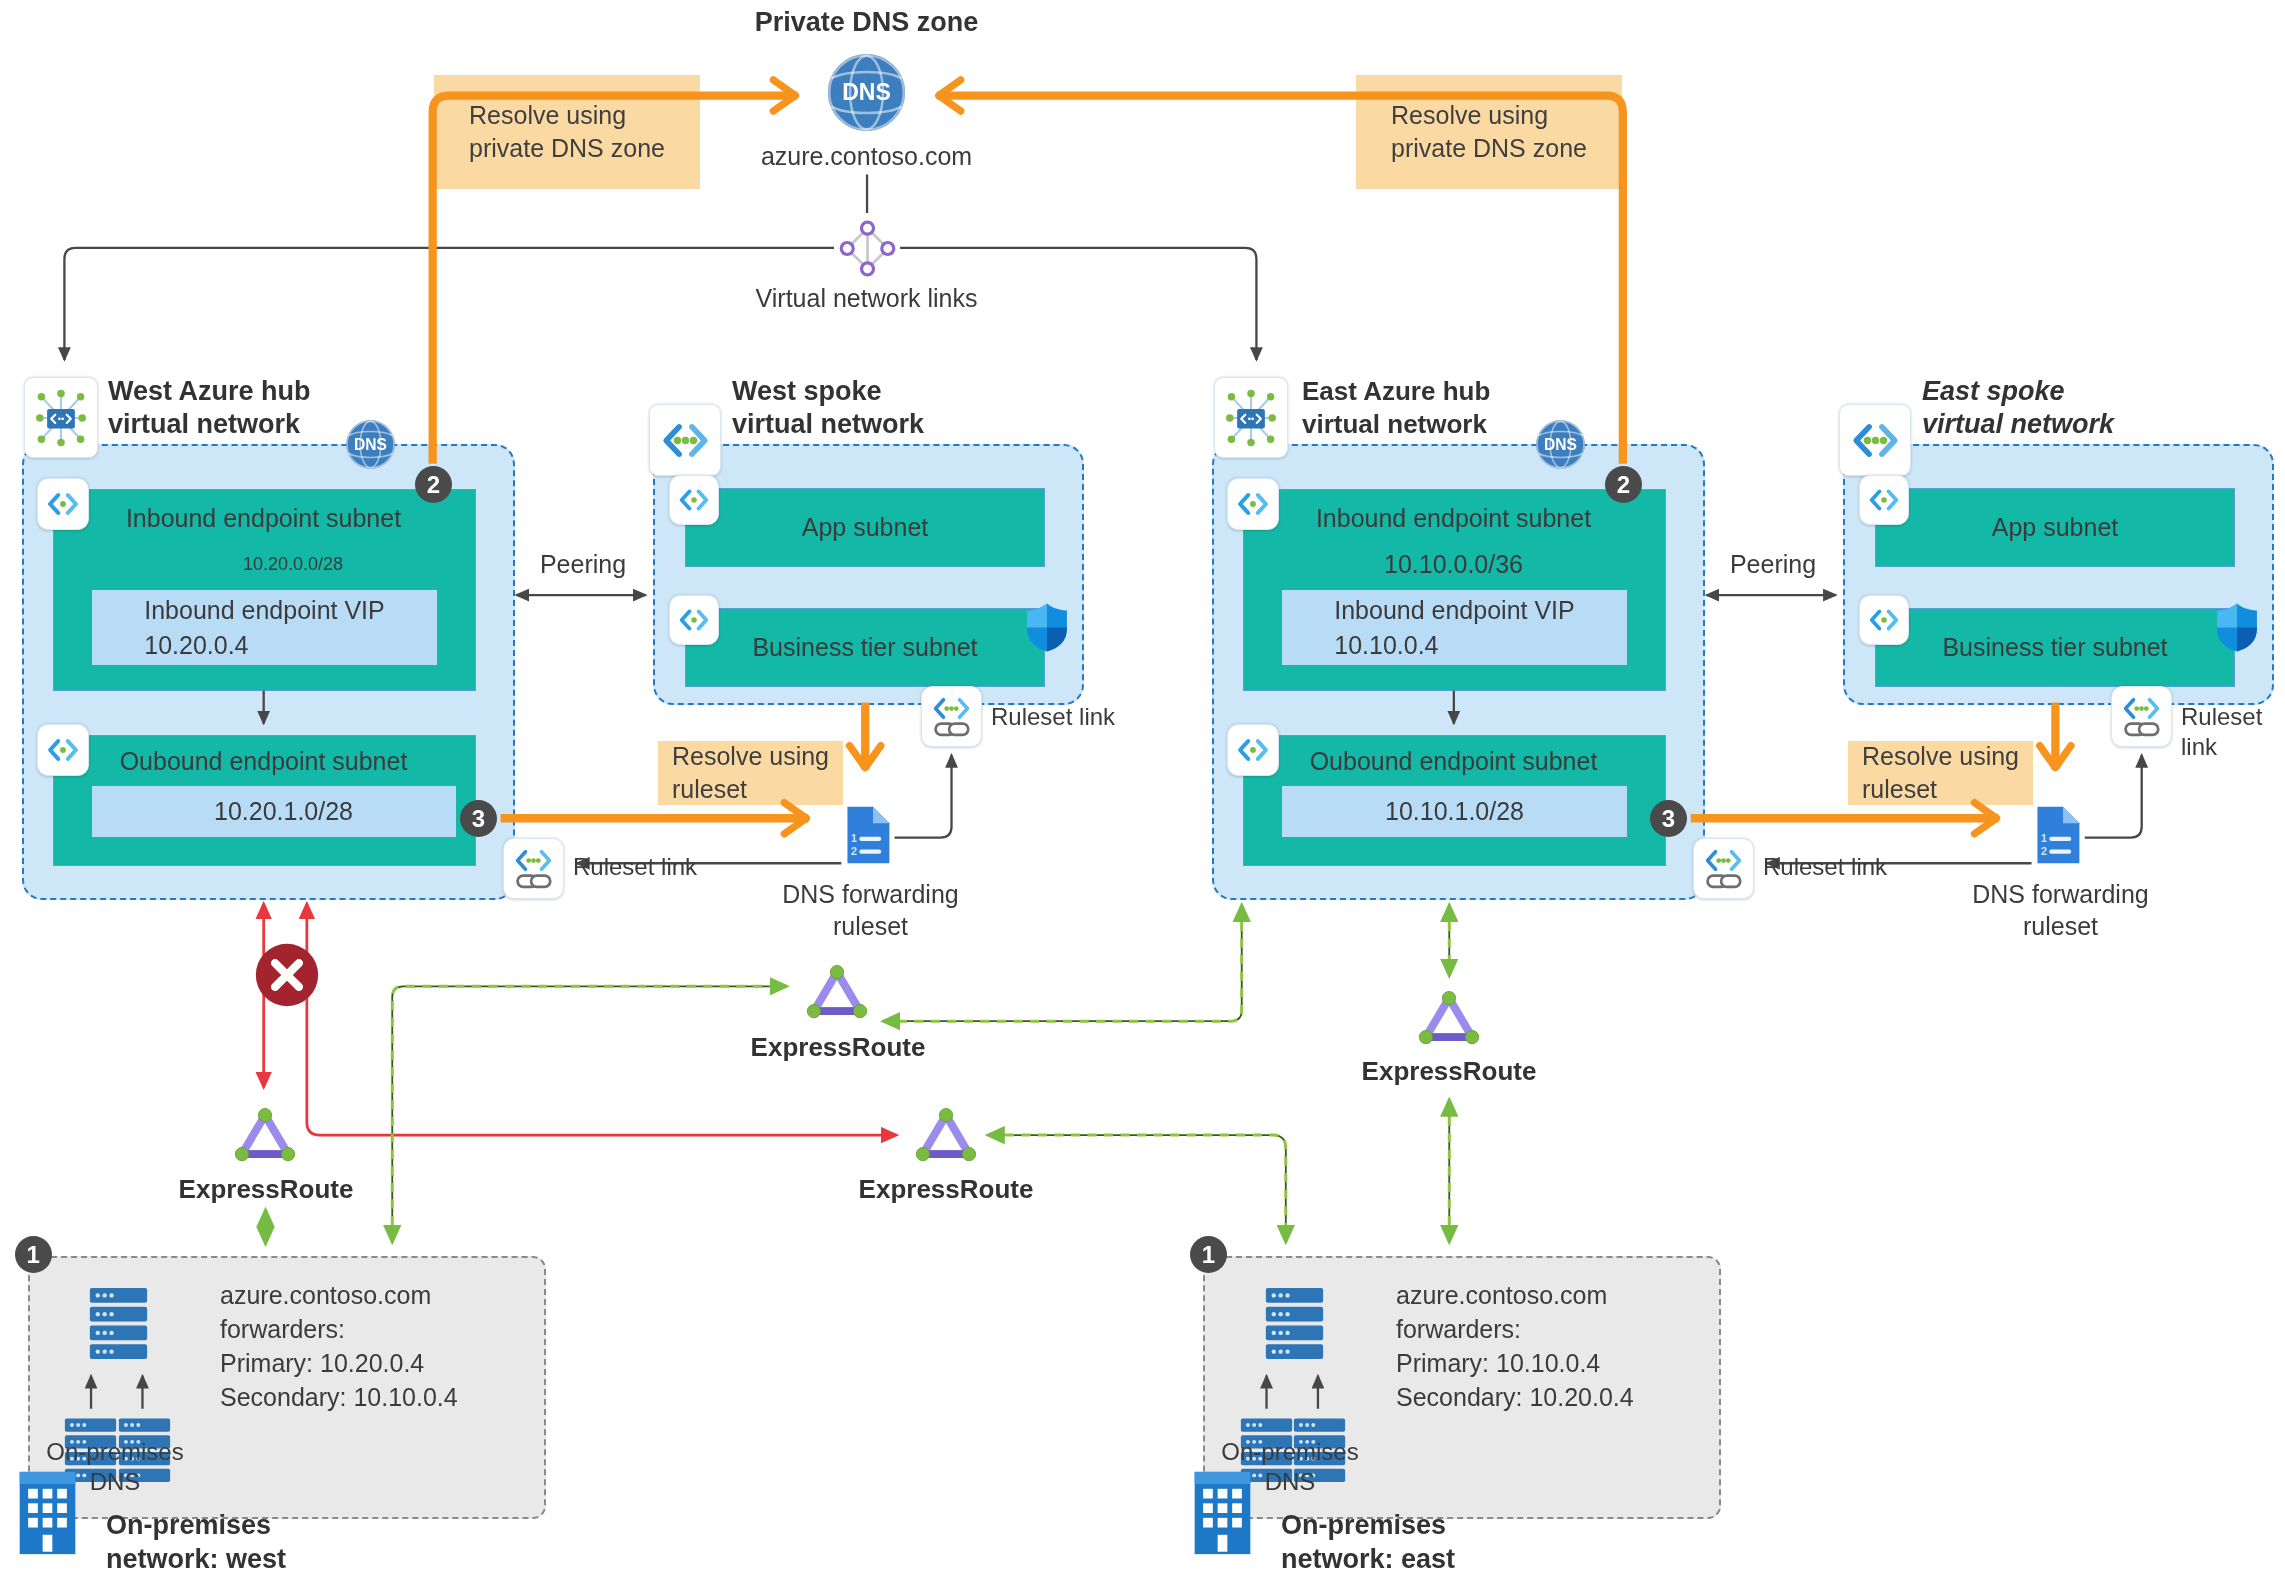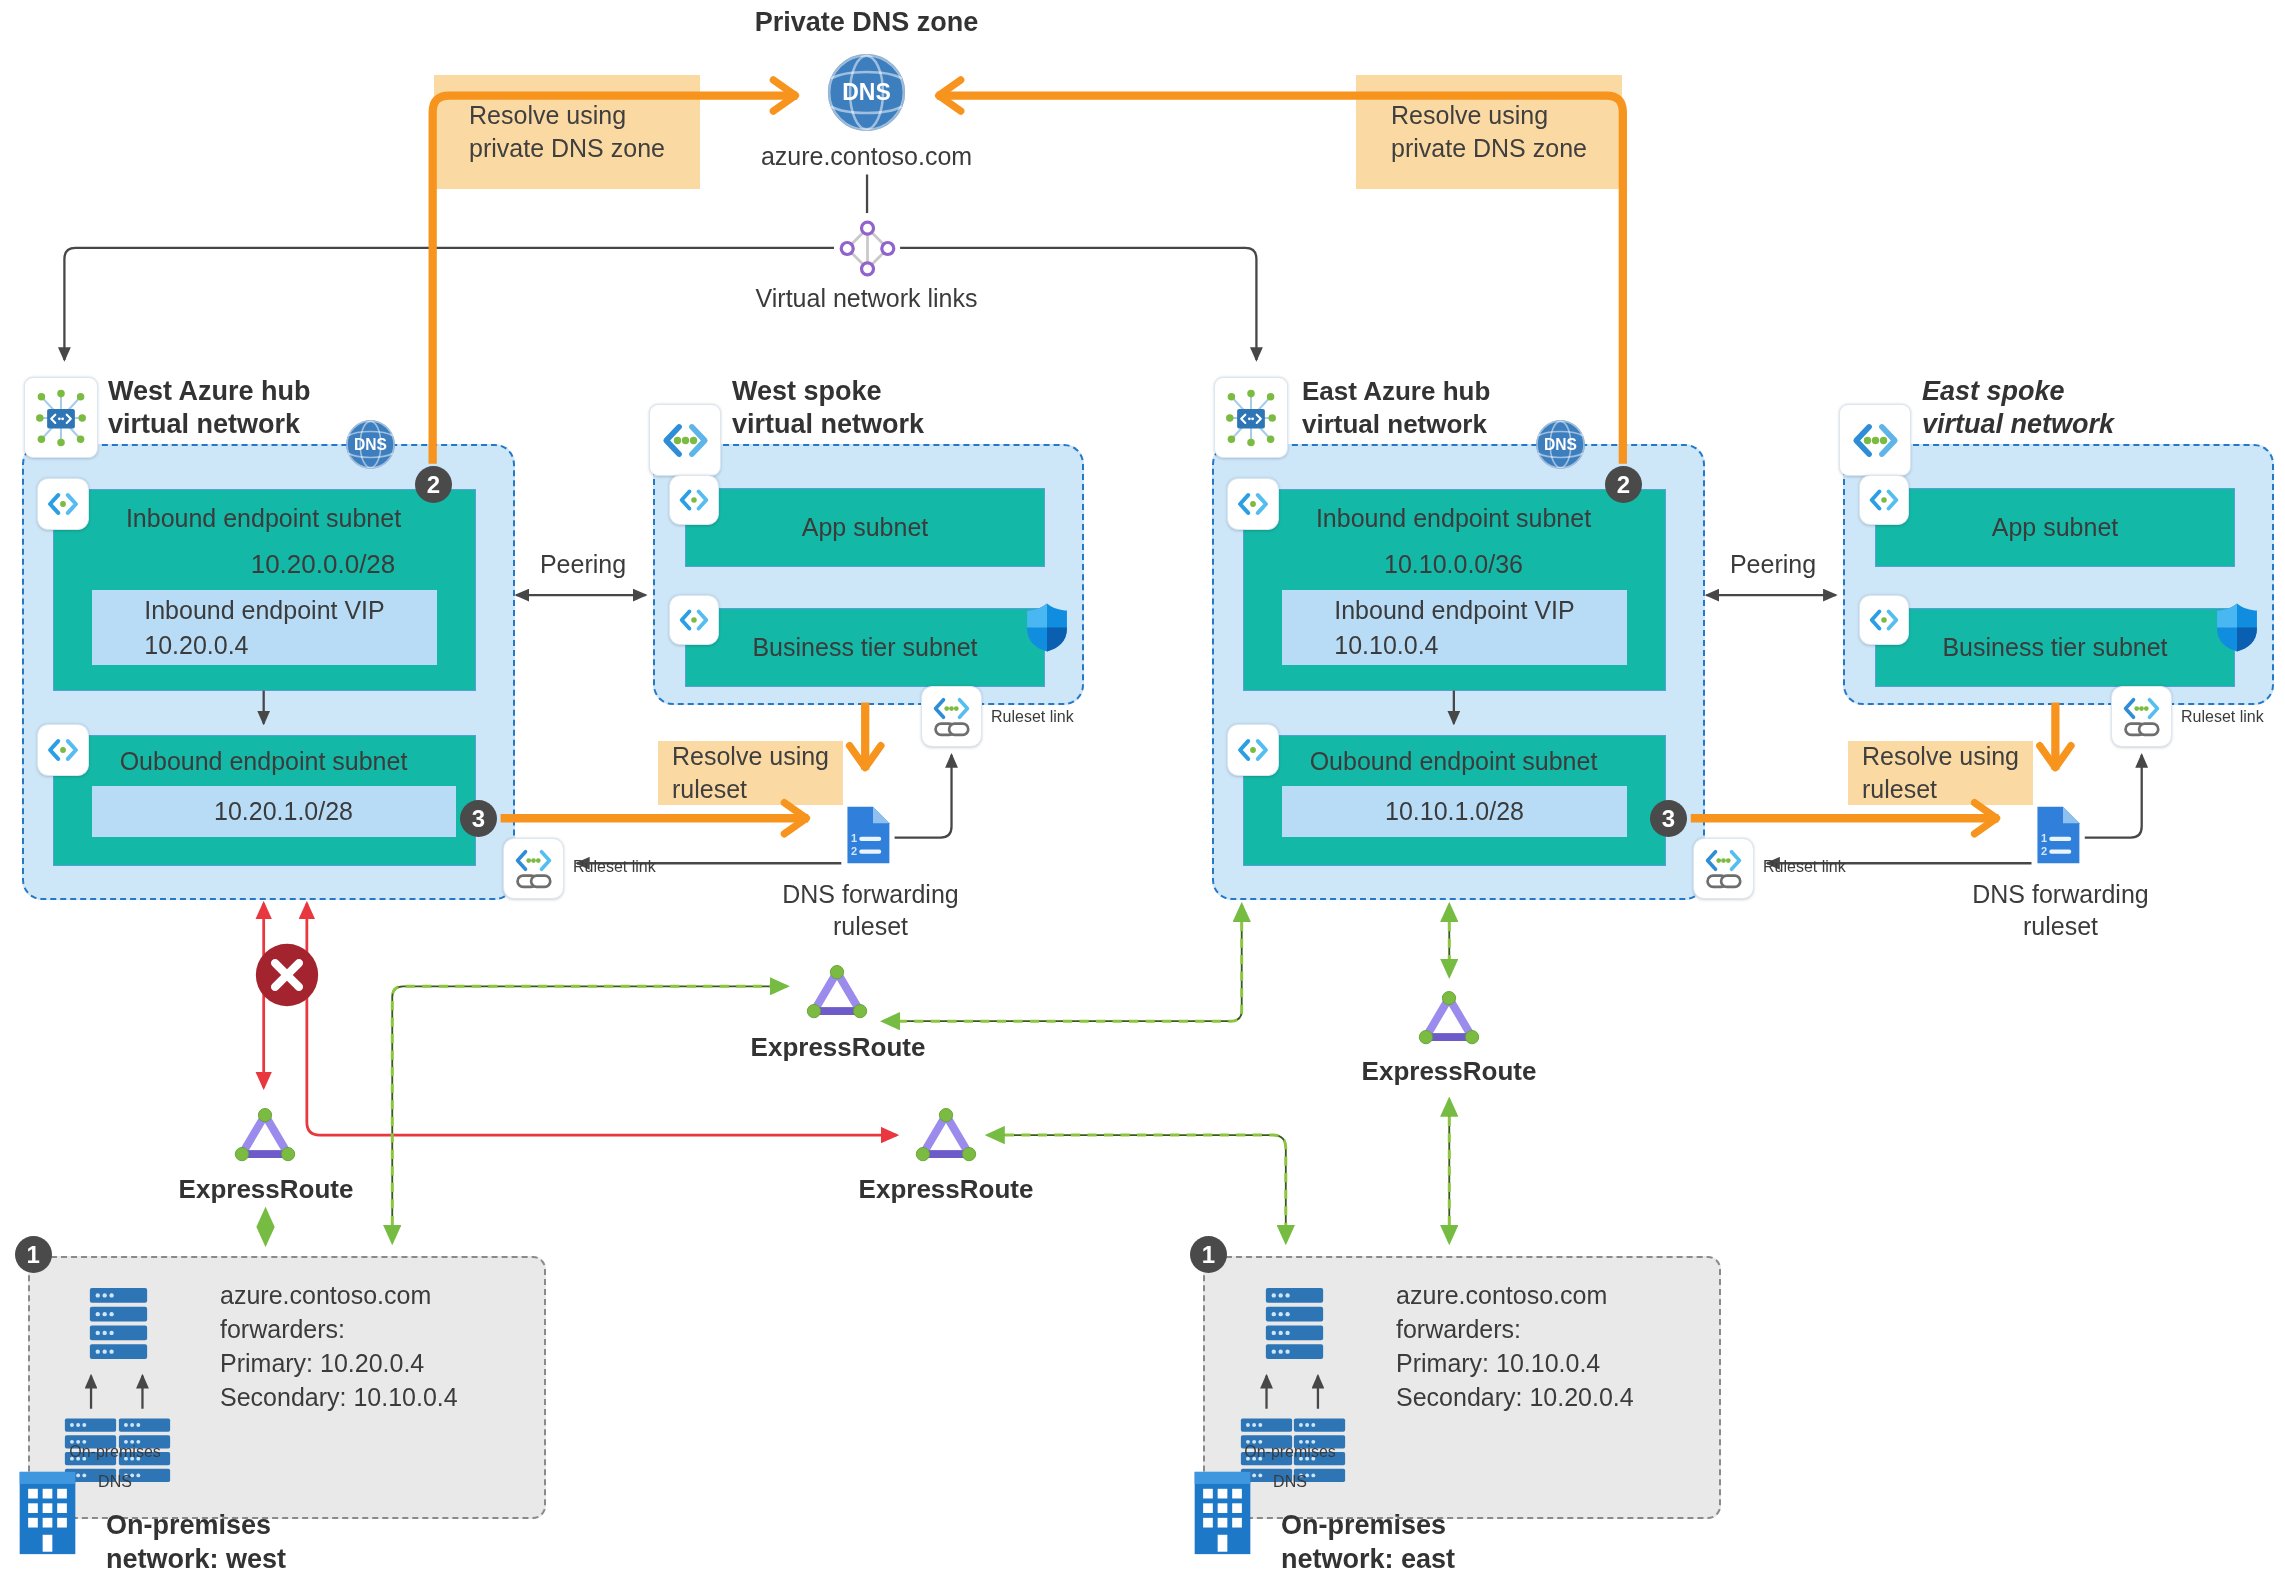--- a/index.html
+++ b/index.html
@@ -1,18 +1,18 @@
 <!DOCTYPE html>
 <html style="font-size:14.7px"><head>
 <meta charset="utf-8">
 <style>
   html,body{margin:0;padding:0;background:#fff;}
   #canvas{position:relative;width:2286px;height:1597px;background:#fff;overflow:hidden;
           font-family:"Liberation Sans",sans-serif;color:#3b3b3b;}
-  .lbl{position:absolute;font-size:16px;color:#3b3b3b;white-space:pre-line;line-height:30px;z-index:6;}
+  .lbl{position:absolute;font-size:24px;color:#3b3b3b;white-space:pre-line;line-height:30px;z-index:6;}
   .bold{font-weight:bold;color:#333;}
   .ctr{text-align:center;}
   .flexc{display:flex;align-items:center;justify-content:center;text-align:left;white-space:pre-line;}
   .hubbox{position:absolute;background:#cde6f8;border:2.8px dashed #2478c8;border-radius:20px;z-index:1;}
   .graybox{position:absolute;background:#e9e9e9;border:2.8px dashed #8a8a8a;border-radius:13px;z-index:1;}
   .whitebox{position:absolute;background:#14b8a6;border:1.8px solid #56a0d8;z-index:2;}
   .bluebox{position:absolute;background:#b9dcf6;z-index:3;font-size:25px;line-height:35px;}
   .callout{position:absolute;background:#fbd9a2;z-index:3;font-size:25px;line-height:33px;color:#3f3f3f;}
   .badge{position:absolute;background:#4a4a4a;color:#fff;border-radius:50%;z-index:7;
          display:flex;align-items:center;justify-content:center;font-weight:bold;font-size:24px;}
@@ -275,21 +275,21 @@
   <div class="dnsface" style="left:345px;top:419px;width:51px;height:51px;font-size:15.6px;z-index:8;">DNS</div>
   <div class="badge" style="left:415px;top:466px;width:37px;height:37px;">2</div>
 
   <div class="whitebox" style="left:53px;top:489px;width:421px;height:200px;"></div>
   <div class="icon-card" style="left:37px;top:478px;width:50px;height:50px;border-radius:11px;">
     <svg width="42" height="42" viewBox="0 0 46 46">
         <use href="#sym-subnet"></use>
       </svg>
   </div>
   <div class="lbl ctr" style="left:53px;top:503px;width:421px;font-size:25px;">Inbound endpoint subnet</div>
-  <div class="lbl ctr" style="left:70px;top:549px;width:506px;font-size:26px;">10.20.0.0/28</div>
+  <div class="lbl ctr" style="left:40px;top:549px;width:506px;font-size:18px;">10.20.0.0/28</div>
   <div class="bluebox flexc" style="left:92px;top:590px;width:345px;height:75px;">Inbound endpoint VIP
 10.20.0.4</div>
 
   <div class="whitebox" style="left:53px;top:735px;width:421px;height:129px;"></div>
   <div class="icon-card" style="left:37px;top:724px;width:50px;height:50px;border-radius:11px;">
     <svg width="42" height="42" viewBox="0 0 46 46">
         <use href="#sym-subnet"></use>
       </svg>
   </div>
   <div class="lbl ctr" style="left:53px;top:746px;width:421px;font-size:25px;">Oubound endpoint subnet</div>

